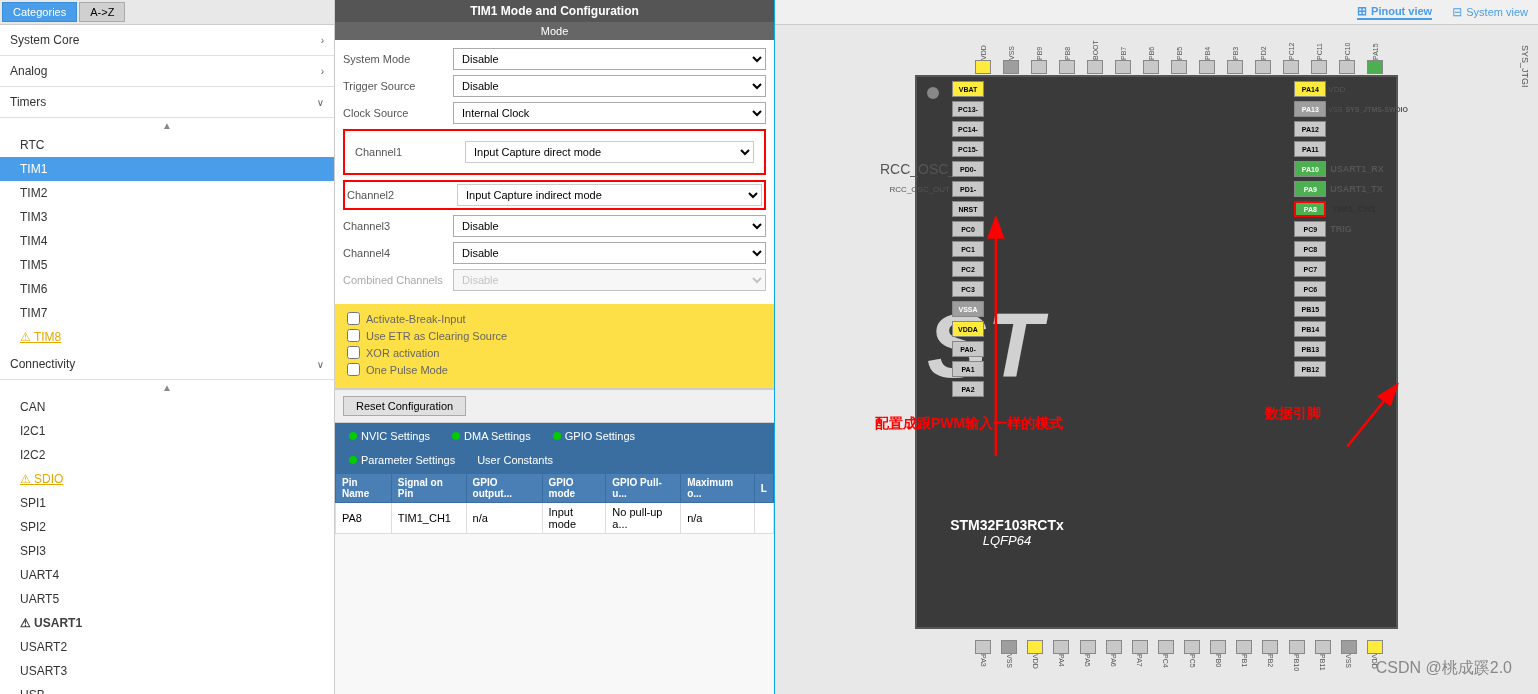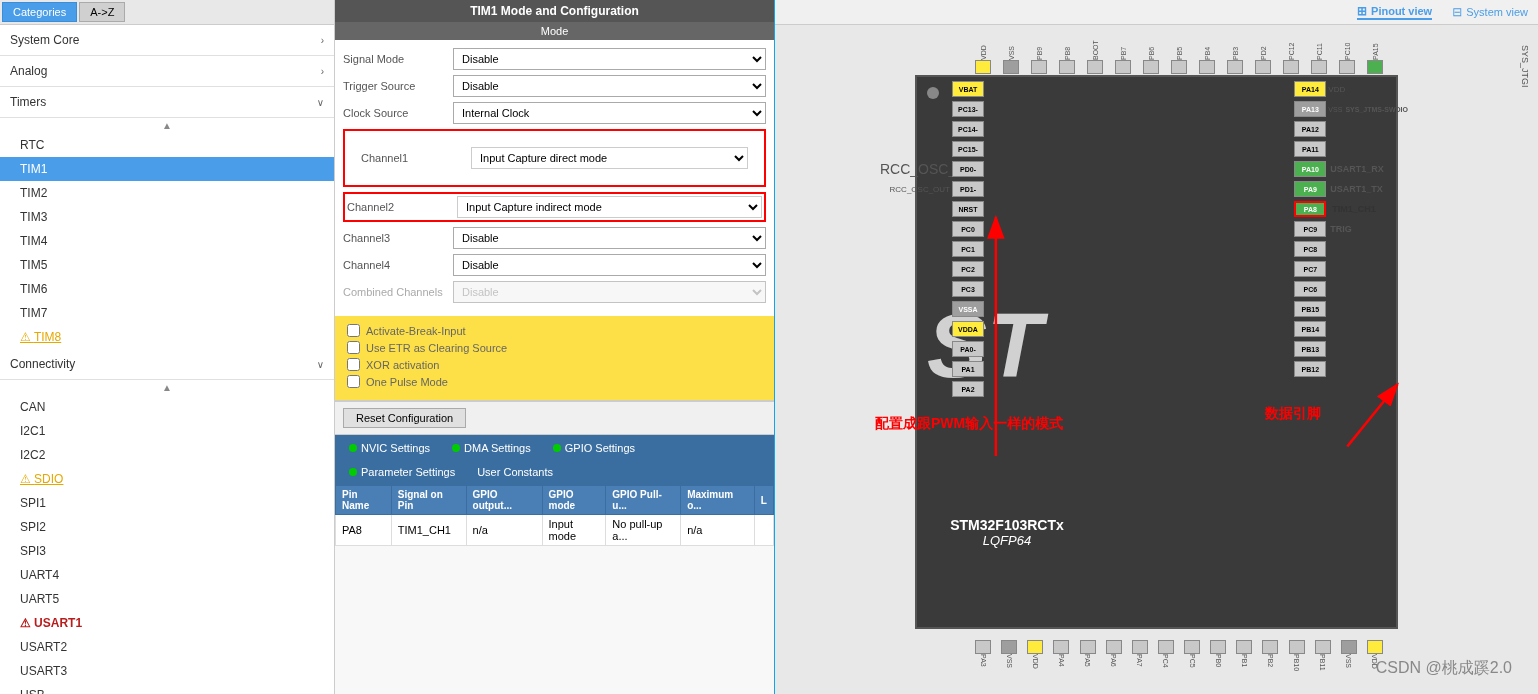--- a/index.html
+++ b/index.html
@@ -514,52 +514,52 @@
   <div class="sidebar-items-list">
     <div class="sidebar-item">CAN</div>
     <div class="sidebar-item">I2C1</div>
     <div class="sidebar-item">I2C2</div>
     <div class="sidebar-item warning">SDIO</div>
     <div class="sidebar-item">SPI1</div>
     <div class="sidebar-item">SPI2</div>
     <div class="sidebar-item">SPI3</div>
     <div class="sidebar-item">UART4</div>
     <div class="sidebar-item">UART5</div>
-    <div class="sidebar-item" style="color:#b91c1c; font-weight:bold;">⚠ USART1</div>
+    <div class="sidebar-item" style="color:#404040; font-weight:bold;">⚠ USART1</div>
     <div class="sidebar-item">USART2</div>
     <div class="sidebar-item">USART3</div>
     <div class="sidebar-item">USB</div>
   </div>
 
 </div>
 
 <div class="middle-panel">
   <div class="panel-title-bar">TIM1 Mode and Configuration</div>
   <div class="panel-subtitle">Mode</div>
 
   <div class="config-form">
     <div class="form-row">
-      <span class="form-label">Signal Mode</span>
+      <span class="form-label">System Mode</span>
       <select class="form-select">
         <option>Disable</option>
       </select>
     </div>
     <div class="form-row">
       <span class="form-label">Trigger Source</span>
       <select class="form-select">
         <option>Disable</option>
       </select>
     </div>
     <div class="form-row">
       <span class="form-label">Clock Source</span>
       <select class="form-select">
         <option>Internal Clock</option>
       </select>
     </div>
-    <div class="form-row highlighted" style="border: 2px solid red; padding: 16px;">
+    <div class="form-row highlighted" style="border: 2px solid red; padding: 10px;">
       <span class="form-label">Channel1</span>
       <select class="form-select" style="border:1px solid #ccc;">
         <option>Input Capture direct mode</option>
       </select>
     </div>
     <div class="form-row highlighted" style="border: 2px solid red; padding: 2px; margin-top:2px;">
       <span class="form-label">Channel2</span>
       <select class="form-select" style="border:1px solid #ccc;">
         <option>Input Capture indirect mode</option>
       </select>

